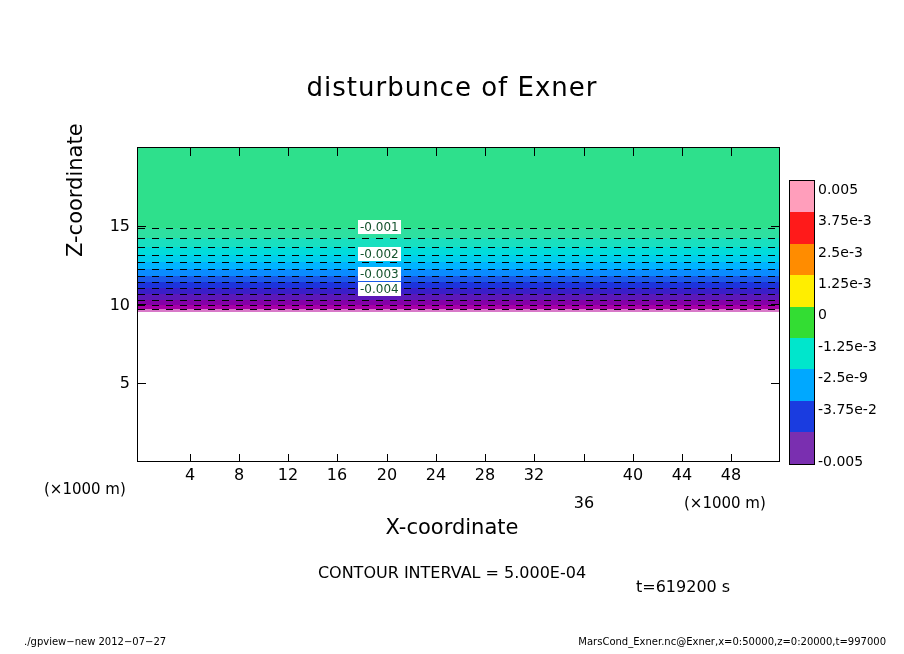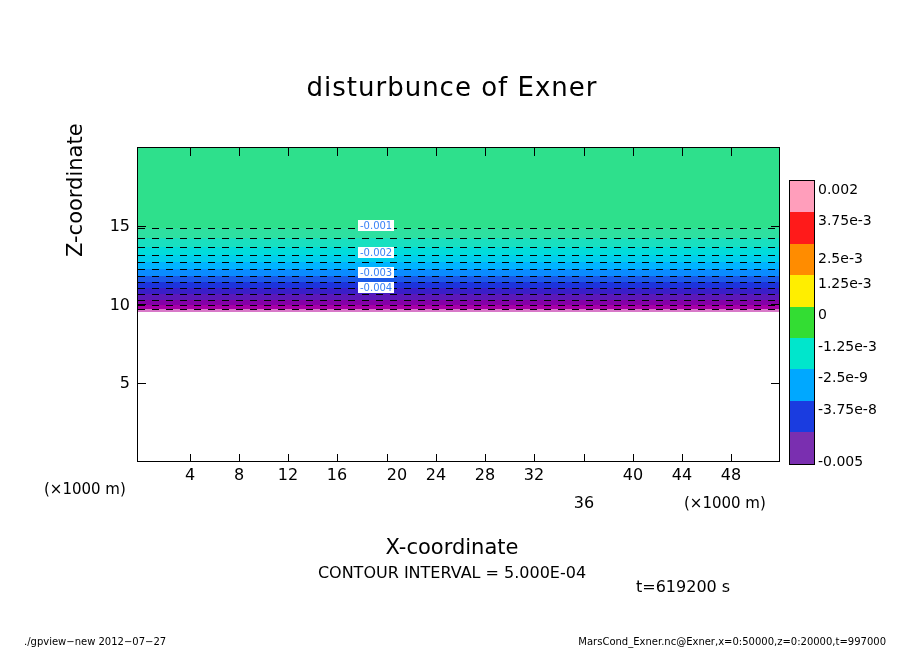--- a/index.html
+++ b/index.html
@@ -44,24 +44,24 @@
     overflow: hidden;
   }
   .field {
     position: absolute;
     left: 0;
     right: 0;
   }
   
   .clabel {
     position: absolute;
-    font-size: 10px;
+    font-size: 12px;
     font-family: "DejaVu Sans", sans-serif;
     background: transparent;
-    color: #3b82f6;
+    color: #14532d;
     white-space: nowrap;
     letter-spacing: 0px;
   }
   .clabel .bgwrap {
     background: #ffffff;
     padding: 0 2px;
   }
   
   .dashrow {
     position: absolute;
@@ -78,21 +78,20 @@
   .ticklabel {
     position: absolute;
     font-size: 16px;
     font-family: "DejaVu Sans", sans-serif;
     text-align: center;
   }
   .axis-title {
     position: absolute;
     font-size: 21px;
     font-family: "DejaVu Sans", sans-serif;
-    margin-top: 20px;
   }
   .ylabel {
     position: absolute;
     left: 62px;
     top: 232px;
     width: 26px;
     font-size: 21px;
     transform: rotate(-90deg);
     transform-origin: 50% 50%;
     white-space: nowrap;
@@ -230,21 +229,21 @@
   <div class="tick" style="left:138px; top:226px; width:8px; height:1px;"></div>
 
   <div class="tick" style="left:771px; top:383px; width:8px; height:1px;"></div>
   <div class="tick" style="left:771px; top:304px; width:8px; height:1px;"></div>
   <div class="tick" style="left:771px; top:226px; width:8px; height:1px;"></div>
 
   <div class="ticklabel" style="left:172px; top:465px; width:36px;">4</div>
   <div class="ticklabel" style="left:221px; top:465px; width:36px;">8</div>
   <div class="ticklabel" style="left:270px; top:465px; width:36px;">12</div>
   <div class="ticklabel" style="left:319px; top:465px; width:36px;">16</div>
-  <div class="ticklabel" style="left:379px; top:465px; width:36px;">20</div>
+  <div class="ticklabel" style="left:369px; top:465px; width:36px;">20</div>
   <div class="ticklabel" style="left:418px; top:465px; width:36px;">24</div>
   <div class="ticklabel" style="left:467px; top:465px; width:36px;">28</div>
   <div class="ticklabel" style="left:516px; top:465px; width:36px;">32</div>
   <div class="ticklabel" style="left:566px; top:493px; width:36px;">36</div>
   <div class="ticklabel" style="left:615px; top:465px; width:36px;">40</div>
   <div class="ticklabel" style="left:664px; top:465px; width:36px;">44</div>
   <div class="ticklabel" style="left:713px; top:465px; width:36px;">48</div>
 
   <div class="ticklabel" style="left:100px; top:373px; width:30px; text-align:right;">5</div>
   <div class="ticklabel" style="left:100px; top:295px; width:30px; text-align:right;">10</div>
@@ -261,28 +260,28 @@
     <div class="cbar-seg" style="top:31.4px;  height:31.4px; background:#ff1a1a;"></div>
     <div class="cbar-seg" style="top:62.8px;  height:31.4px; background:#ff8c00;"></div>
     <div class="cbar-seg" style="top:94.2px;  height:31.4px; background:#ffee00;"></div>
     <div class="cbar-seg" style="top:125.6px; height:31.4px; background:#33dd33;"></div>
     <div class="cbar-seg" style="top:157.0px; height:31.4px; background:#00e6cc;"></div>
     <div class="cbar-seg" style="top:188.4px; height:31.4px; background:#00a8ff;"></div>
     <div class="cbar-seg" style="top:219.8px; height:31.4px; background:#1a3ce0;"></div>
     <div class="cbar-seg" style="top:251.2px; height:31.8px; background:#7a2fb0;"></div>
   </div>
 
-  <div class="cbar-tick-label" style="top:181px;">0.002</div>
+  <div class="cbar-tick-label" style="top:181px;">0.005</div>
   <div class="cbar-tick-label" style="top:212px;">3.75e-3</div>
-  <div class="cbar-tick-label" style="top:250px;">2.5e-3</div>
+  <div class="cbar-tick-label" style="top:244px;">2.5e-3</div>
   <div class="cbar-tick-label" style="top:275px;">1.25e-3</div>
   <div class="cbar-tick-label" style="top:306px;">0</div>
   <div class="cbar-tick-label" style="top:338px;">-1.25e-3</div>
   <div class="cbar-tick-label" style="top:369px;">-2.5e-9</div>
-  <div class="cbar-tick-label" style="top:401px;">-3.75e-8</div>
+  <div class="cbar-tick-label" style="top:401px;">-3.75e-2</div>
   <div class="cbar-tick-label" style="top:453px;">-0.005</div>
 
   <div class="caption" style="left:0px; top:563px; width:904px; text-align:center;">CONTOUR INTERVAL = 5.000E-04</div>
   <div class="caption" style="left:636px; top:577px;">t=619200 s</div>
 
   <div class="footer-left">./gpview−new  2012−07−27</div>
   <div class="footer-right">MarsCond_Exner.nc@Exner,x=0:50000,z=0:20000,t=997000</div>
 
 </div>
 

